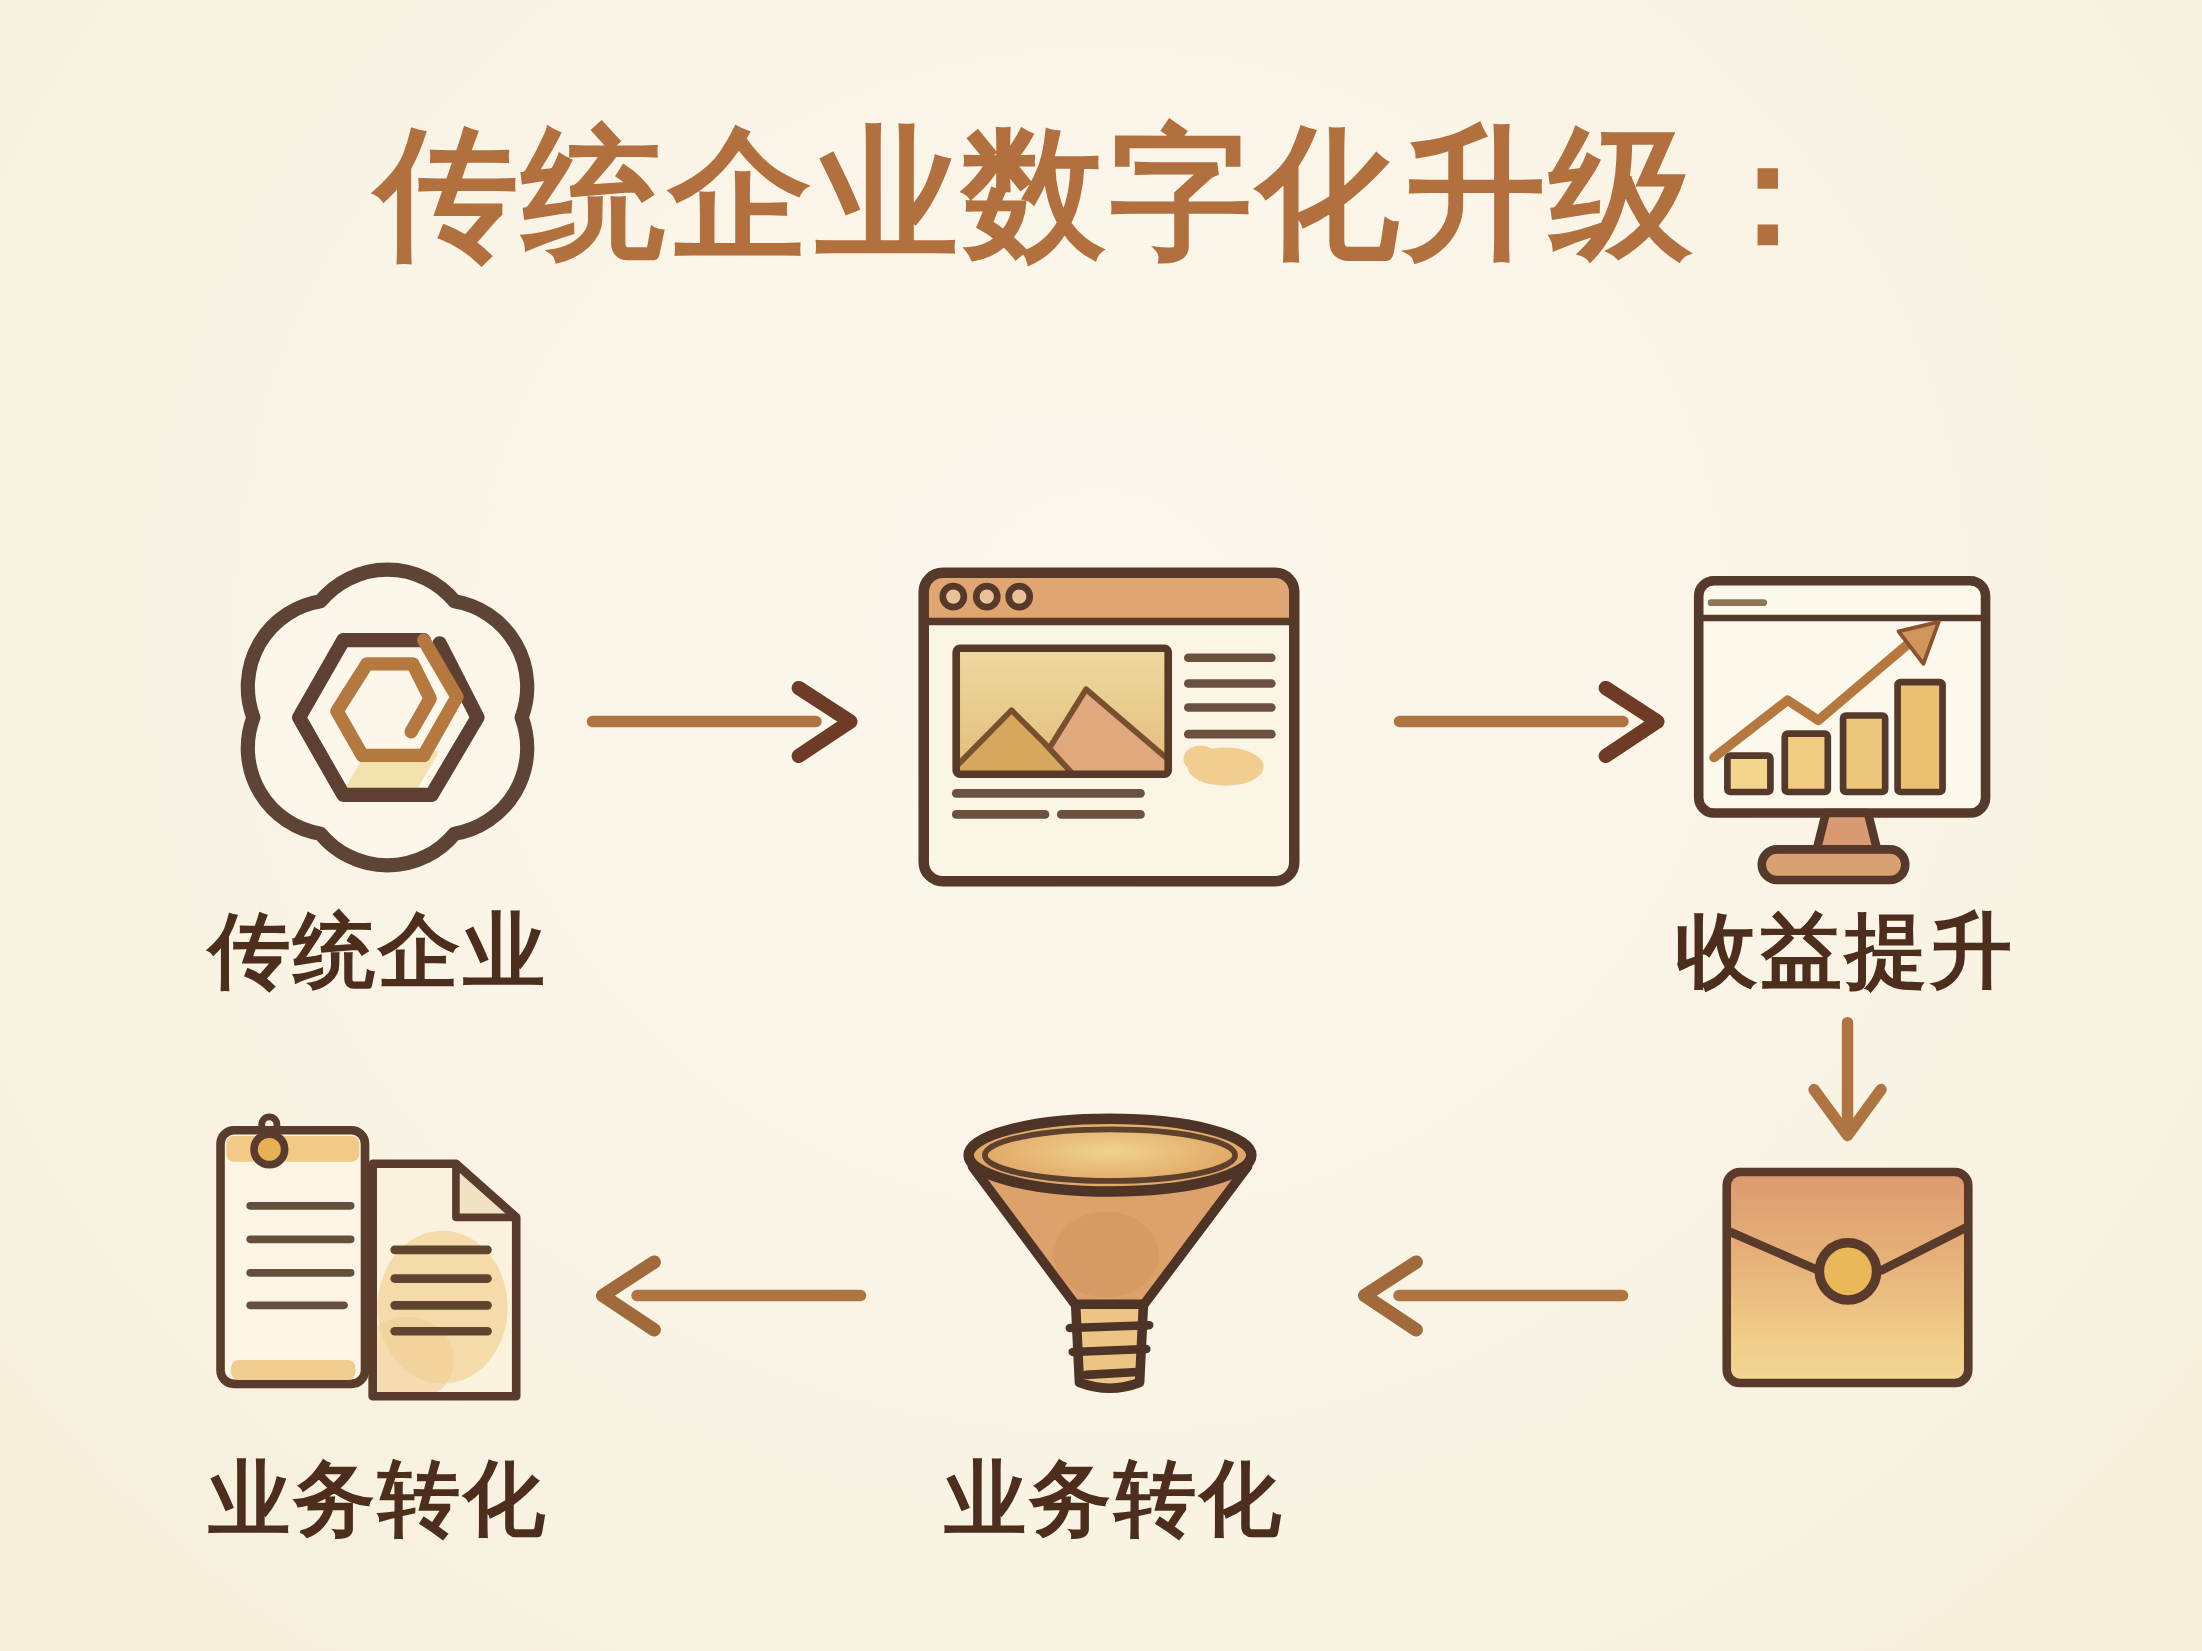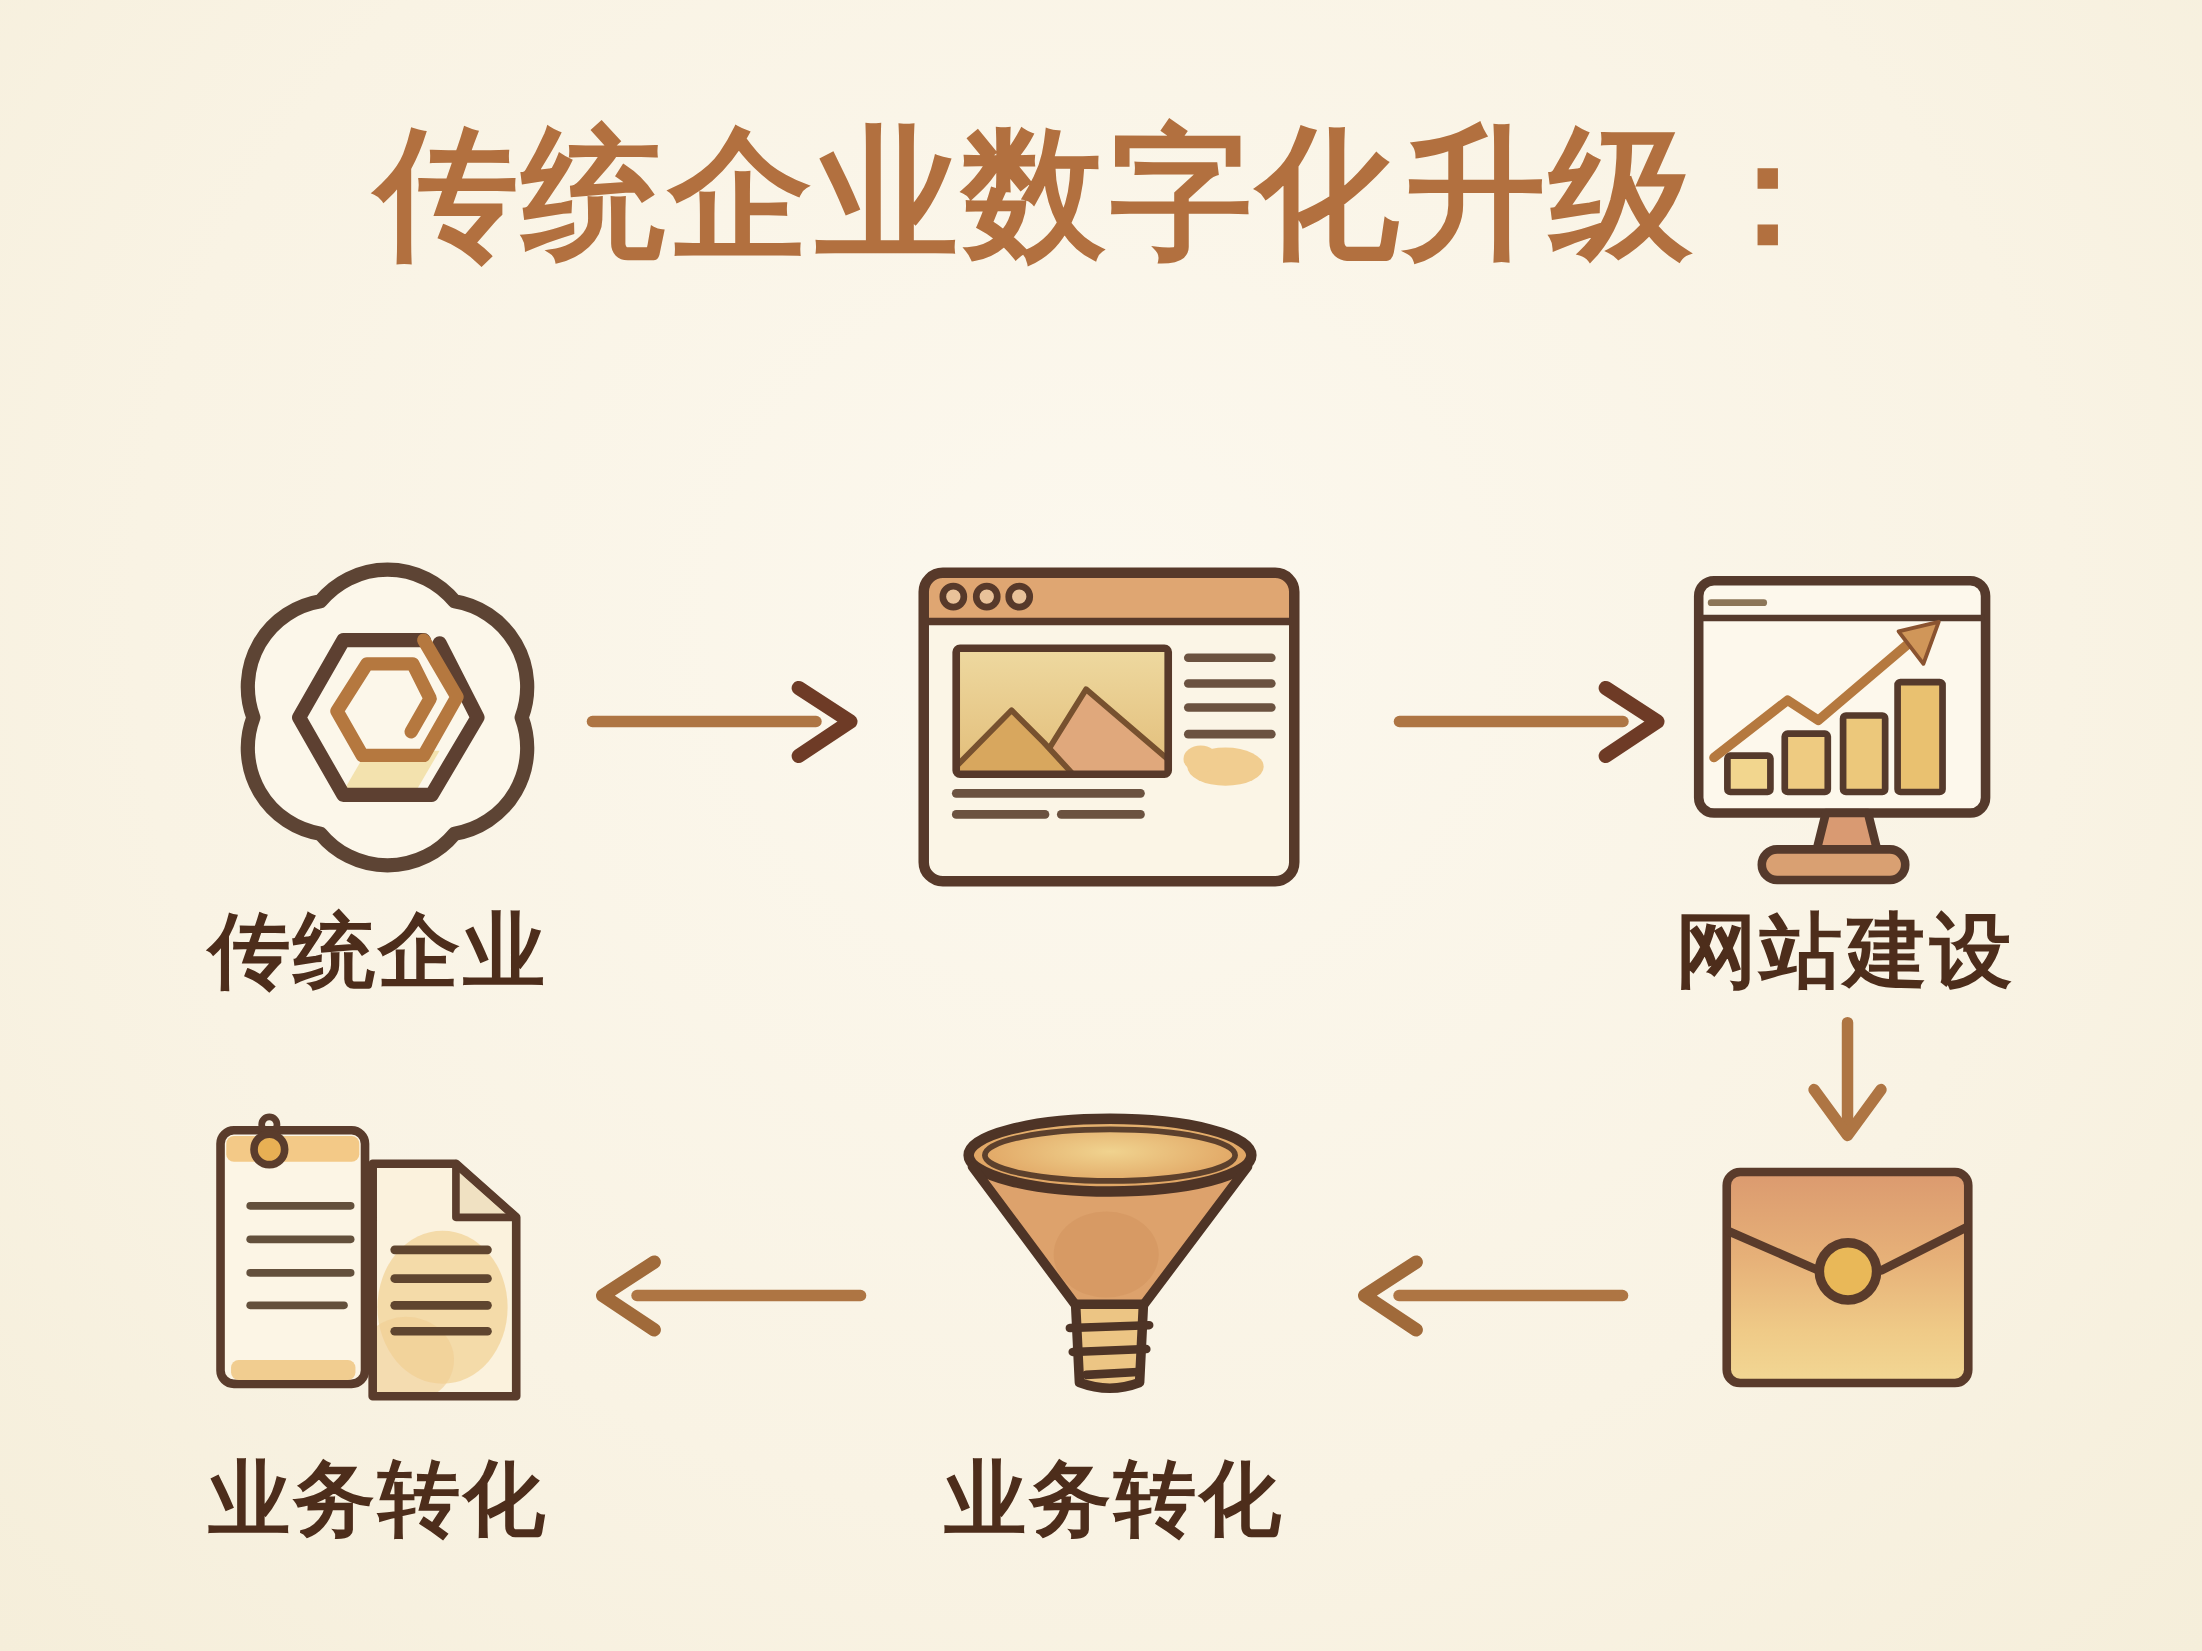--- a/index.html
+++ b/index.html
@@ -94,21 +94,21 @@
       <rect x="37" y="190" width="45" height="38" rx="3" fill="#f2d68e"></rect>
       <rect x="97" y="167" width="45" height="61" rx="3" fill="#eecb81"></rect>
       <rect x="158" y="148" width="44" height="80" rx="3" fill="#ecc87b"></rect>
       <rect x="215" y="113" width="47" height="115" rx="3" fill="#e9c170"></rect>
     </g>
     <polyline points="23,192 100,132 132,153 225,74" fill="none" stroke="#b5793f" stroke-width="10" stroke-linecap="round" stroke-linejoin="round"></polyline>
     <path d="M216,60 L258,50 L242,94 Z" fill="#d09659" stroke="#8a5330" stroke-width="4" stroke-linejoin="round"></path>
     <path d="M140,250 L184,250 L194,290 L130,290 Z" fill="#d99a72" stroke="#553a2c" stroke-width="9" stroke-linejoin="round"></path>
     <rect x="73" y="288" width="150" height="32" rx="16" fill="#d9a072" stroke="#553a2c" stroke-width="9"></rect>
   </svg>
-  <div class="label" style="top:366px;">网站建设</div>
+  <div class="label" style="top:366px;">收益提升</div>
 </div>
 
 <div class="node" style="left:91px; top:1080px;">
   <svg class="icon" style="left:119px; top:32.5px;" width="311" height="290" viewBox="0 -8 325 303">
     <defs>
       <clipPath id="clip-page">
           <path d="M170,45 L257,45 L320,101 L320,288 L170,288 Z"></path>
         </clipPath>
     </defs>
     <rect x="11" y="10" width="151" height="265" rx="14" fill="#fcf5e5" stroke="#5a3c2c" stroke-width="9"></rect>

